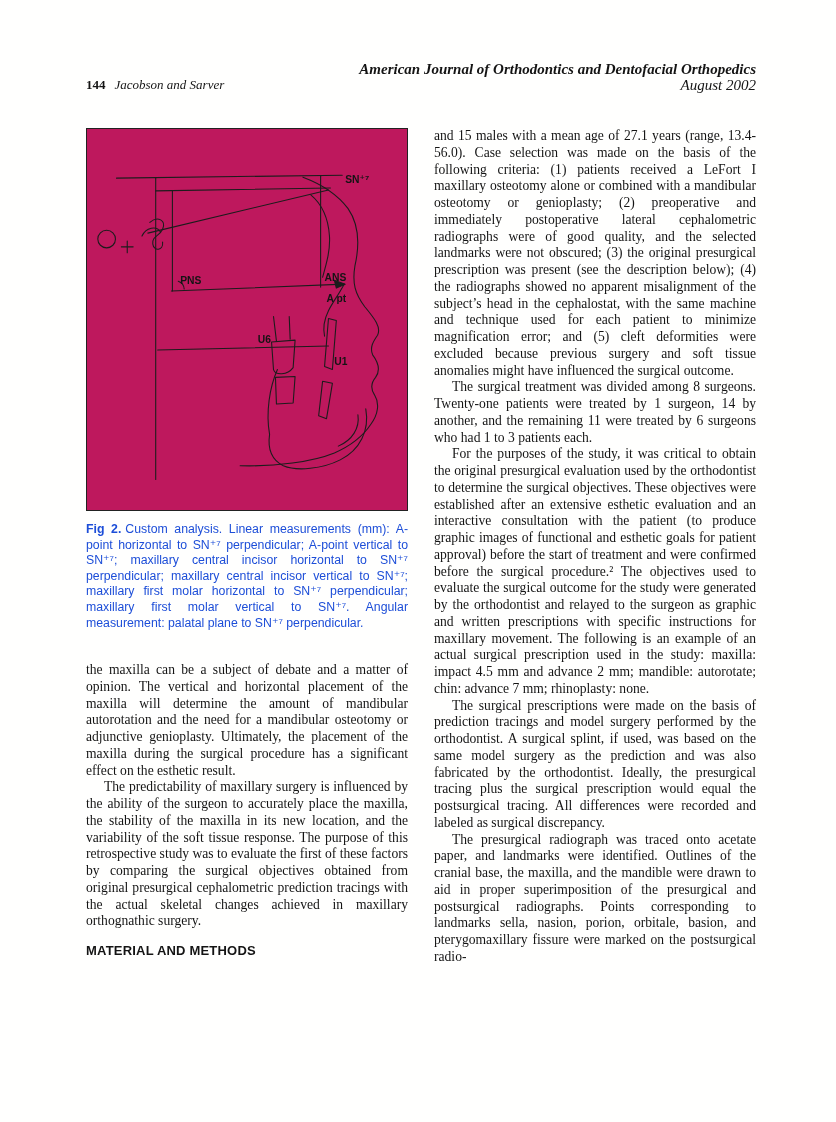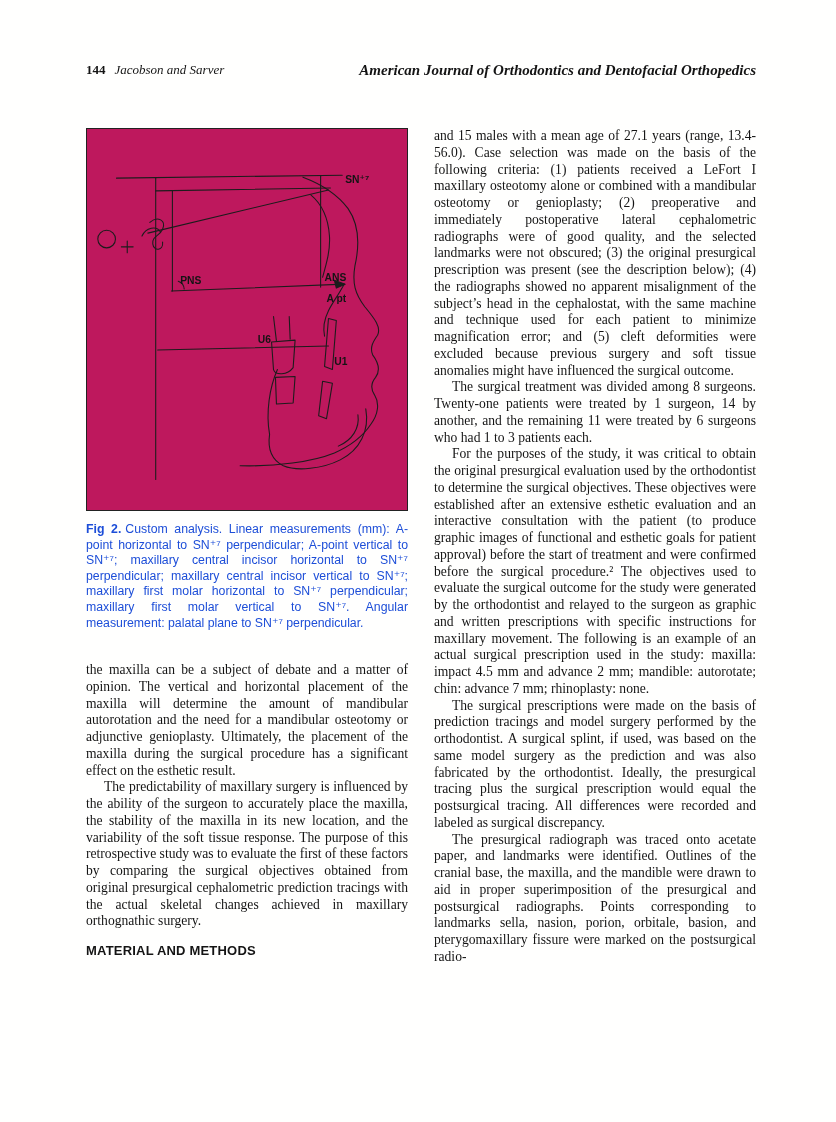--- a/index.html
+++ b/index.html
@@ -60,20 +60,21 @@
 <body>
 
 <div class="page">
 
   <header class="page-header">
     <div class="header-left">
       <span class="page-num">144</span><span class="authors">Jacobson and Sarver</span>
     </div>
     <div class="header-right">
       <div class="journal">American Journal of Orthodontics and Dentofacial Orthopedics</div>
+      <div class="issue">August 2002</div>
     </div>
   </header>
 
   <main class="columns">
 
     <section class="col col-left">
 
       <figure class="fig">
         <div class="fig-frame">
           <svg viewBox="0 0 326 378" aria-hidden="true">

